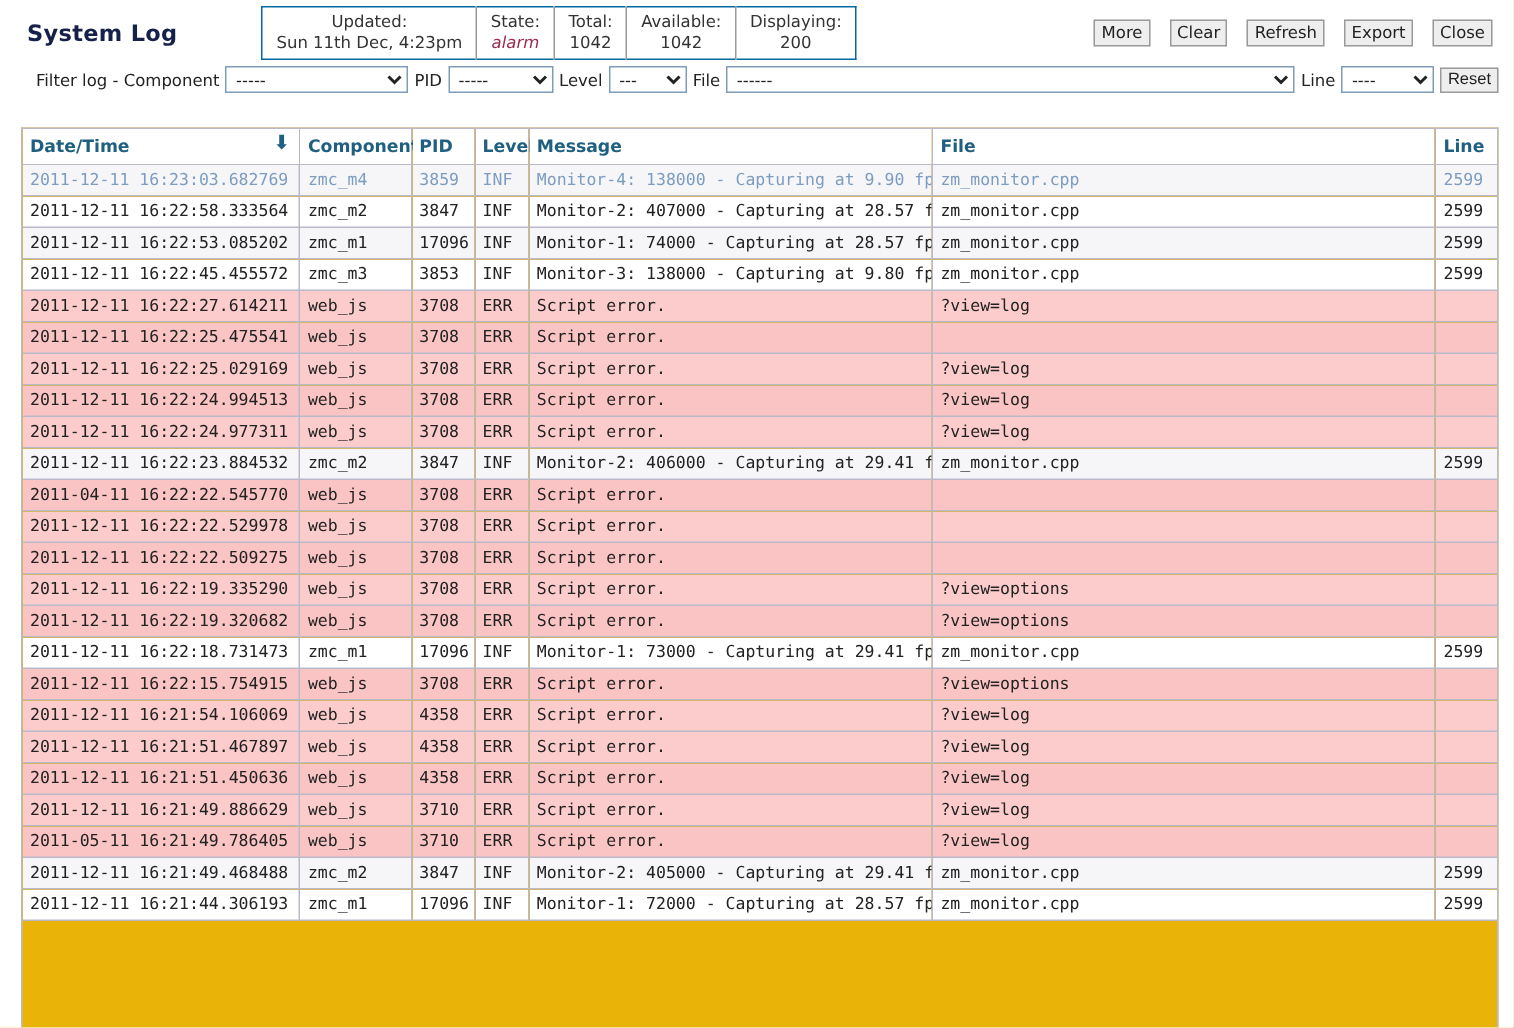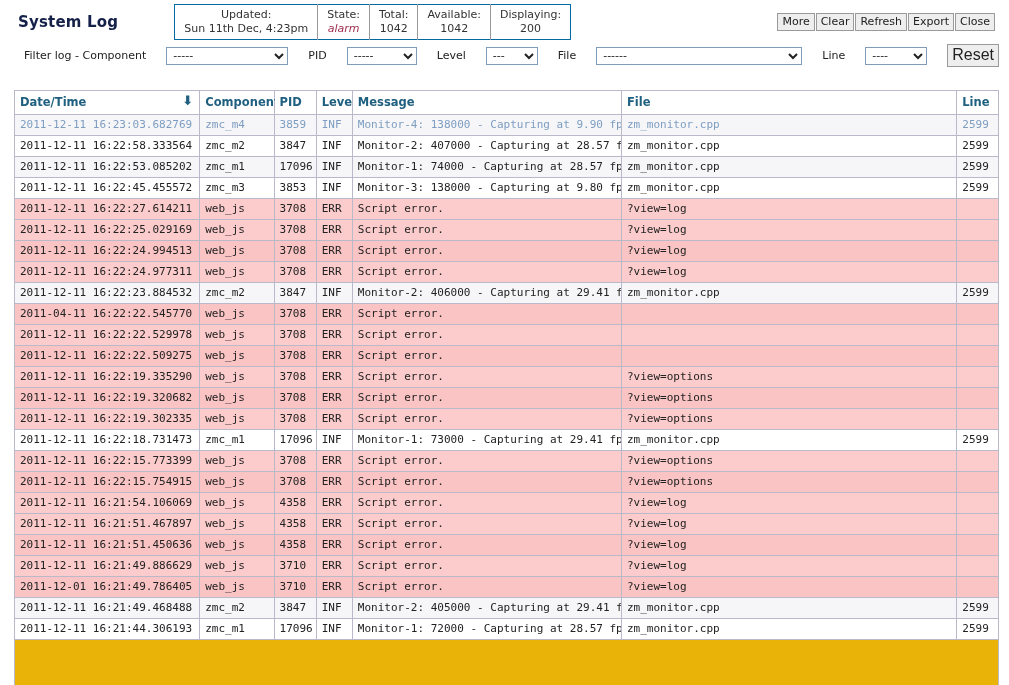--- a/index.html
+++ b/index.html
@@ -52,21 +52,21 @@
     text-align: center;
     vertical-align: middle;
     line-height: 14px;
     white-space: nowrap;
   }
   .status-table td:first-child { border-left: none; }
   .status-val.alarm { color: #9e2b4e; font-style: italic; }
 
   .btn-group {
     display: flex;
-    gap: 1px;
+    gap: 13px;
     margin-left: 24px;
     margin-right: 4px;
     justify-content: space-between;
   }
   .btn {
     font-family: "DejaVu Sans", "Liberation Sans", sans-serif;
     font-size: 11px;
     color: #222222;
     background: #eeeeee;
     border: 1px solid #9a9a9a;
@@ -74,21 +74,21 @@
     padding: 1px 4px 2px 4px;
     line-height: 13px;
     cursor: pointer;
     white-space: nowrap;
   }
 
   
   .filter-bar {
     display: flex;
     align-items: center;
-    gap: 20px;
+    gap: 4px;
     padding: 0 10px 6px 24px;
     box-sizing: border-box;
     font-size: 11px;
     color: #222222;
     white-space: nowrap;
   }
   .filter-label { color: #222222; }
   select.sel {
     font-family: "DejaVu Sans", "Liberation Sans", sans-serif;
     font-size: 11px;
@@ -98,21 +98,21 @@
     color: #222222;
     padding: 0 2px;
     box-sizing: border-box;
   }
   .sel-component { width: 122px; }
   .sel-pid { width: 70px; }
   .sel-level { width: 52px; }
   .sel-file { flex: 1 1 auto; min-width: 40px; }
   .sel-line { width: 62px; }
   .btn-reset {
-    font-size: 16px;
+    font-size: 11px;
     background: #eeeeee;
     border: 1px solid #9a9a9a;
     padding: 1px 4px 2px 4px;
     color: #222222;
     cursor: pointer;
   }
 
   
   .table-wrap {
     margin: 17px 10px 0 14px;
@@ -322,20 +322,29 @@
           </tr>
           <tr class="row-err-even">
             <td>2011-12-11 16:22:27.614211</td>
             <td>web_js</td>
             <td>3708</td>
             <td>ERR</td>
             <td>Script error.</td>
             <td>?view=log</td>
             <td></td>
           </tr>
+          <tr class="row-err-odd">
+            <td>2011-12-11 16:22:25.475541</td>
+            <td>web_js</td>
+            <td>3708</td>
+            <td>ERR</td>
+            <td>Script error.</td>
+            <td></td>
+            <td></td>
+          </tr>
           <tr class="row-err-even">
             <td>2011-12-11 16:22:25.029169</td>
             <td>web_js</td>
             <td>3708</td>
             <td>ERR</td>
             <td>Script error.</td>
             <td>?view=log</td>
             <td></td>
           </tr>
           <tr class="row-err-odd">
@@ -403,56 +412,38 @@
           </tr>
           <tr class="row-err-odd">
             <td>2011-12-11 16:22:19.320682</td>
             <td>web_js</td>
             <td>3708</td>
             <td>ERR</td>
             <td>Script error.</td>
             <td>?view=options</td>
             <td></td>
           </tr>
-          <tr class="row-err-even">
-            <td>2011-12-11 16:22:19.302335</td>
-            <td>web_js</td>
-            <td>3708</td>
-            <td>ERR</td>
-            <td>Script error.</td>
-            <td>?view=options</td>
-            <td></td>
-          </tr>
           <tr class="row-inf-even">
             <td>2011-12-11 16:22:18.731473</td>
             <td>zmc_m1</td>
             <td>17096</td>
             <td>INF</td>
             <td>Monitor-1: 73000 - Capturing at 29.41 fps</td>
             <td>zm_monitor.cpp</td>
             <td>2599</td>
           </tr>
-          <tr class="row-err-even">
-            <td>2011-12-11 16:22:15.773399</td>
+          <tr class="row-err-odd">
+            <td>2011-12-11 16:22:15.754915</td>
             <td>web_js</td>
             <td>3708</td>
             <td>ERR</td>
             <td>Script error.</td>
             <td>?view=options</td>
             <td></td>
           </tr>
-          <tr class="row-err-odd">
-            <td>2011-12-11 16:22:15.754915</td>
-            <td>web_js</td>
-            <td>3708</td>
-            <td>ERR</td>
-            <td>Script error.</td>
-            <td>?view=options</td>
-            <td></td>
-          </tr>
           <tr class="row-err-even">
             <td>2011-12-11 16:21:54.106069</td>
             <td>web_js</td>
             <td>4358</td>
             <td>ERR</td>
             <td>Script error.</td>
             <td>?view=log</td>
             <td></td>
           </tr>
           <tr class="row-err-even">
@@ -476,21 +467,21 @@
           <tr class="row-err-even">
             <td>2011-12-11 16:21:49.886629</td>
             <td>web_js</td>
             <td>3710</td>
             <td>ERR</td>
             <td>Script error.</td>
             <td>?view=log</td>
             <td></td>
           </tr>
           <tr class="row-err-odd">
-            <td>2011-12-01 16:21:49.786405</td>
+            <td>2011-05-11 16:21:49.786405</td>
             <td>web_js</td>
             <td>3710</td>
             <td>ERR</td>
             <td>Script error.</td>
             <td>?view=log</td>
             <td></td>
           </tr>
           <tr class="row-inf-odd">
             <td>2011-12-11 16:21:49.468488</td>
             <td>zmc_m2</td>

